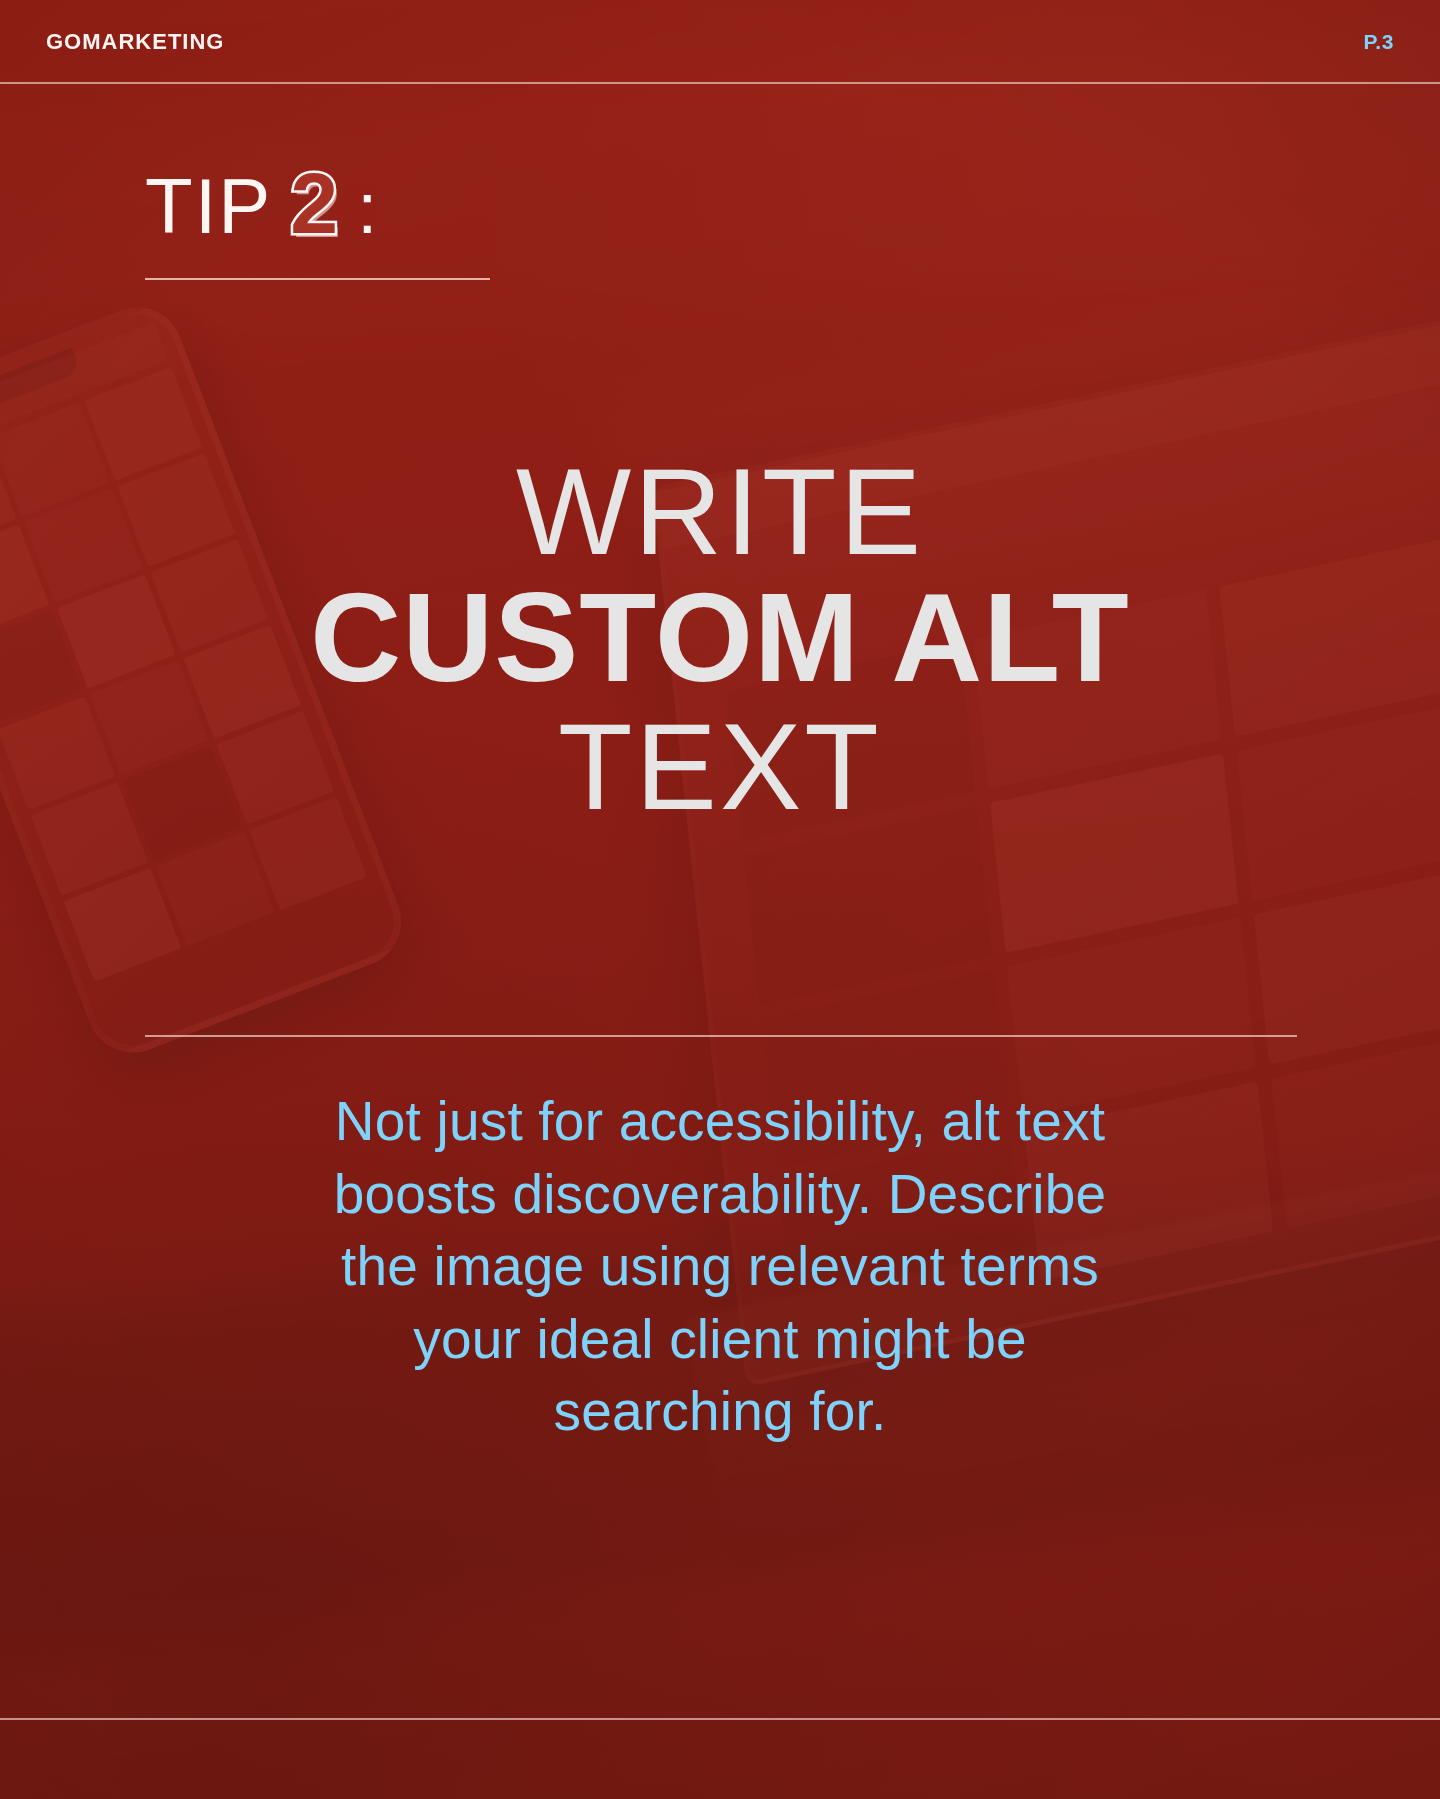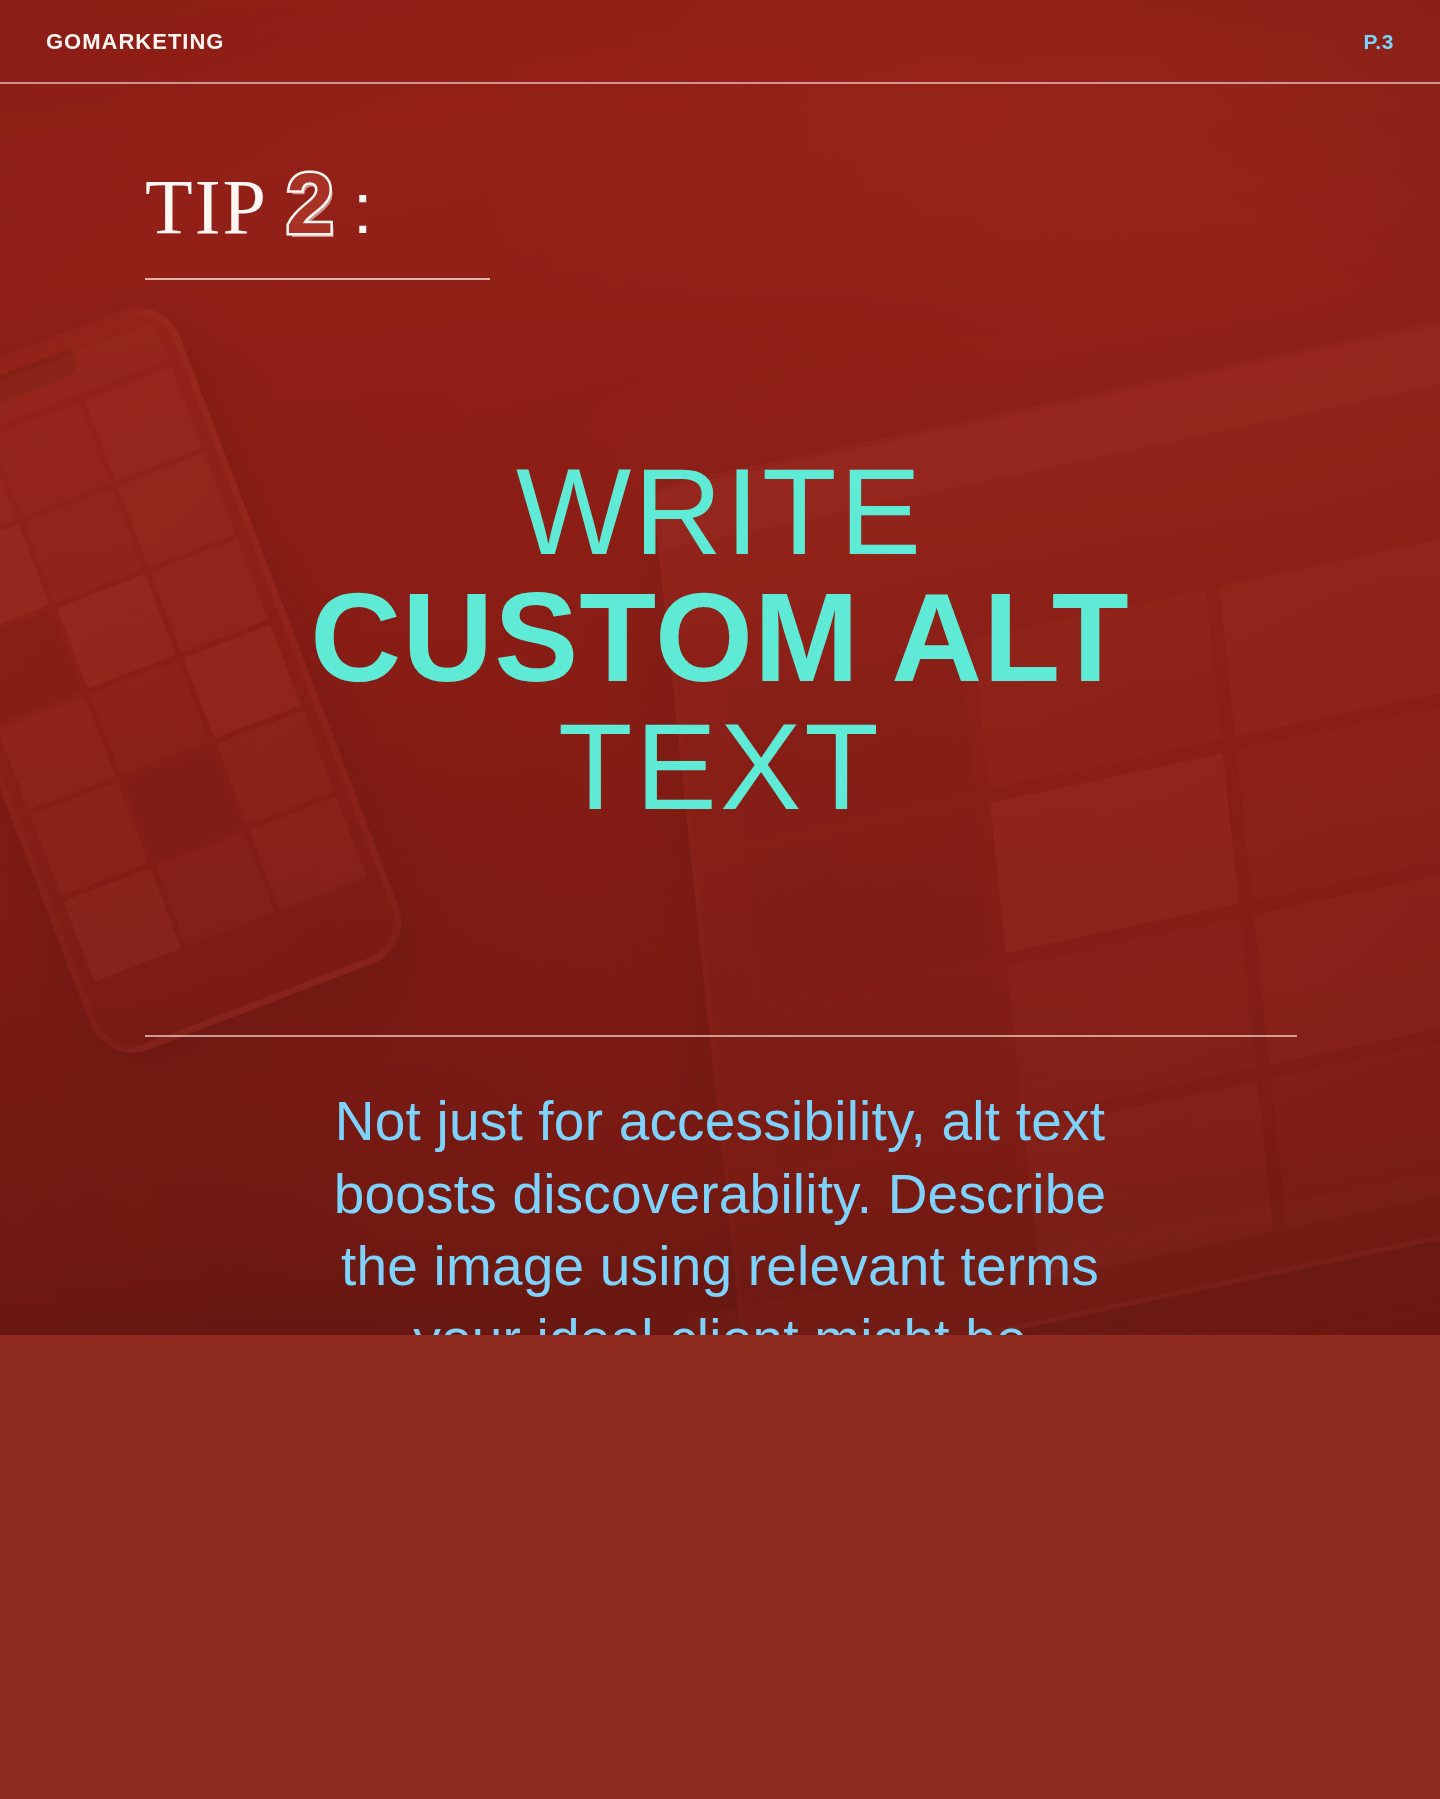--- a/index.html
+++ b/index.html
@@ -6,21 +6,21 @@
 
   html, body {
     width:1440px; height:1799px;
     background:#8f2b1f;
     font-family:"Liberation Sans", sans-serif;
     overflow:hidden;
   }
 
   .slide {
     position:relative;
-    width:1440px; height:1335px;
+    width:1440px; height:1799px;
     overflow:hidden;
     background:#a93226;
   }
 
   
   .photo-layer {
     position:absolute; inset:0;
     overflow:hidden;
   }
 
@@ -151,42 +151,42 @@
     background:rgba(255,235,228,0.58);
   }
 
   
   .tip-block { position:absolute; left:145px; top:160px; }
   .tip-row {
     display:flex; align-items:baseline; gap:18px;
     color:#fdf6f3;
   }
   .tip-word {
-    font-size:78px; font-weight:300; letter-spacing:2px; line-height:1;font-family:Liberation Serif, serif;
+    font-size:78px; font-weight:300; letter-spacing:2px; line-height:1;
   }
   .tip-number {
     font-size:86px; font-weight:700; line-height:1;
     color:#a93226;
     -webkit-text-stroke:5px #fdf6f3;
     paint-order:stroke fill;
     text-shadow:3px 4px 0 rgba(253,246,243,0.55);
     letter-spacing:1px;
   }
   .tip-colon {
     font-size:72px; font-weight:300; line-height:1;
   }
   .tip-rule {
     margin-top:32px; width:345px; height:2px;
     background:rgba(255,236,229,0.72);
   }
 
   
   .headline {
     position:absolute; left:0; right:0; top:450px;
-    text-align:center; color:#5eead4;
+    text-align:center; color:#e5e5e5;
   }
   .hl-line { line-height:1.02; }
   .hl-light {
     font-size:122px; font-weight:300; letter-spacing:3px;
   }
   .hl-bold {
     font-size:126px; font-weight:700; letter-spacing:1px;
     margin-top:0; margin-bottom:2px;
   }
 

